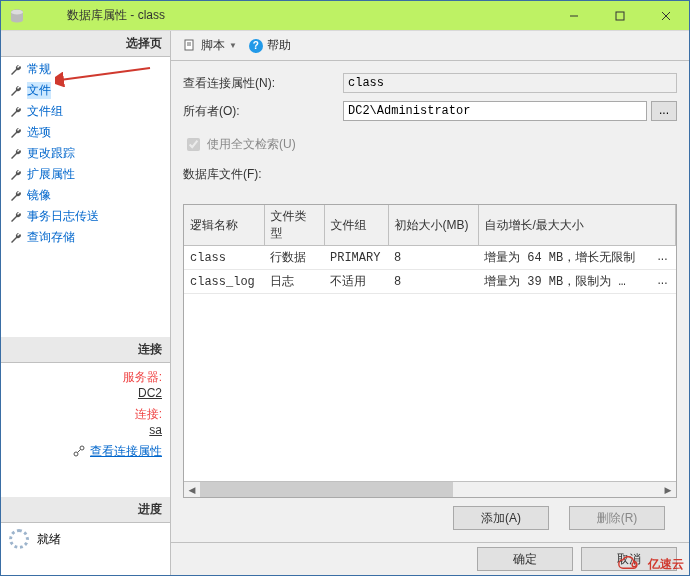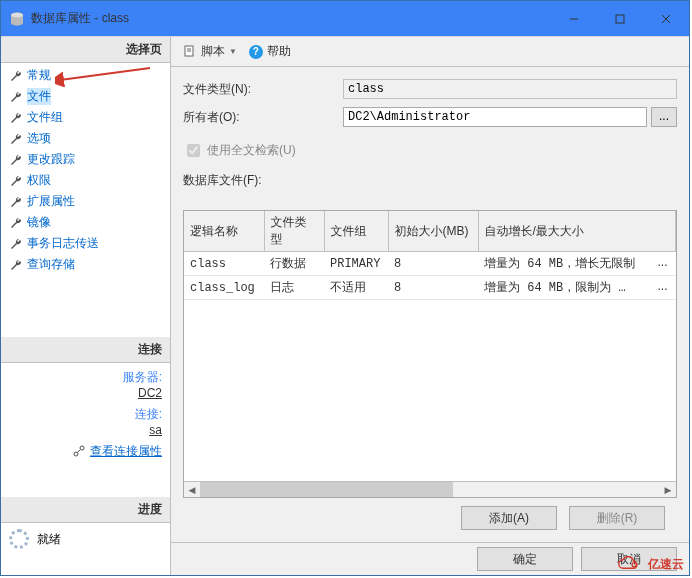--- a/index.html
+++ b/index.html
@@ -1,33 +1,33 @@
 <!DOCTYPE html>
 <html><head>
 <meta charset="utf-8">
 <style>
 * { box-sizing: border-box; font-family: "Microsoft YaHei", "SimSun", Arial, sans-serif; font-size: 12px; }
 body { margin: 0; padding: 0; background: #fff; width: 692px; height: 578px; overflow: hidden; position: relative; }
 .window { border: 1px solid #3a6ea5; width: 690px; height: 576px; display: flex; flex-direction: column; }
-.titlebar { height: 36px; display: flex; align-items: center; padding: 0 0 0 8px; border-bottom: 1px solid #d9d9d9; background: #3b82f6; }
+.titlebar { height: 30px; display: flex; align-items: center; padding: 0 0 0 8px; border-bottom: 1px solid #d9d9d9; background: #bef264; gap: 36px; }
 .titlebar .icon { width: 16px; height: 16px; margin-right: 6px; }
 .titlebar .title { flex: 1; color: #333; }
 .win-btns { display: flex; height: 100%; }
 .win-btn { width: 46px; display: flex; align-items: center; justify-content: center; color: #333; }
 .body { flex: 1; display: flex; overflow: hidden; }
 .sidebar { width: 170px; border-right: 1px solid #c0c0c0; display: flex; flex-direction: column; background: #fff; text-align: right; }
 .side-header { background: #e9e9e9; border-bottom: 1px solid #c0c0c0; padding: 4px 8px; font-weight: bold; color: #333; }
 .side-list { padding: 2px 0; }
 .side-item { display: flex; align-items: center; padding: 2px 8px; gap: 4px; cursor: pointer; }
 .side-item .w { width: 14px; height: 14px; }
 .side-item span.lbl { color: #0066cc; }
 .side-item.sel span.lbl { background: #cce8ff; }
 .arrow { position: absolute; left: 55px; top: 65px; pointer-events: none; }
 .conn-block { padding: 6px 8px; font-size: 12px; color: #333; }
-.conn-block .label { color: #3b82f6; }
+.conn-block .label { color: #ef4444; }
 .conn-block .val { color: #333; margin-bottom: 6px; text-decoration: underline; }
 .link { color: #0066cc; text-decoration: underline; cursor: pointer; display: inline-flex; align-items: center; gap: 4px; }
 .progress-row { display: flex; align-items: center; gap: 8px; padding: 6px 8px; }
 .spinner { width: 20px; height: 20px; border: 3px dotted #9db4cc; border-radius: 50%; }
 .main { flex: 1; display: flex; flex-direction: column; background: #bef264; }
 .toolbar { height: 30px; border-bottom: 1px solid #c0c0c0; display: flex; align-items: center; padding: 0 8px; gap: 4px; background: #f0f0f0; }
 .tb-btn { display: flex; align-items: center; gap: 4px; padding: 2px 4px; color: #333; cursor: pointer; }
 .tb-drop { font-size: 8px; color: #666; }
 .help-icon { width: 14px; height: 14px; background: #2199e8; color: #fff; border-radius: 50%; display: inline-flex; align-items: center; justify-content: center; font-size: 10px; font-weight: bold; }
 .content { flex: 1; padding: 12px; background: #f0f0f0; display: flex; flex-direction: column; overflow: hidden; }
@@ -41,21 +41,21 @@
 .section-label { margin-bottom: 21px; color: #333; }
 .grid-wrap { flex: 1; border: 1px solid #a9a9a9; background: #fff; display: flex; flex-direction: column; overflow: hidden; }
 table.grid { border-collapse: collapse; width: 100%; table-layout: fixed; }
 table.grid th { background: #f0f0f0; border: 1px solid #c0c0c0; border-top: none; padding: 3px 6px; text-align: left; font-weight: normal; color: #333; font-size: 12px; }
 table.grid th:first-child { border-left: none; }
 table.grid td { border-bottom: 1px solid #e8e8e8; padding: 3px 6px; color: #333; font-family: "Courier New", "SimSun", monospace; font-size: 12px; white-space: nowrap; overflow: hidden; }
 .grid-scroll { height: 16px; background: #f0f0f0; border-top: 1px solid #c0c0c0; display: flex; align-items: center; }
 .scroll-arrow { width: 16px; height: 16px; display: flex; align-items: center; justify-content: center; color: #666; font-size: 9px; cursor: pointer; }
 .scroll-track { flex: 1; height: 100%; background: #f0f0f0; position: relative; }
 .scroll-thumb { position: absolute; left: 0; width: 55%; height: 100%; background: #cdcdcd; }
-.action-row { display: flex; justify-content: flex-end; gap: 12px; padding: 8px 12px 0 0; }
+.action-row { display: flex; justify-content: flex-end; gap: 20px; padding: 8px 12px 0 0; }
 .btn { min-width: 96px; height: 24px; border: 1px solid #a9a9a9; background: #e1e1e1; text-align: center; line-height: 22px; cursor: pointer; color: #333; }
 .btn.disabled { color: #888; cursor: default; }
 .footer { border-top: 1px solid #c0c0c0; padding: 4px 12px; display: flex; justify-content: flex-end; gap: 8px; background: #f0f0f0; }
 .watermark { position: absolute; right: 8px; bottom: 4px; display: flex; align-items: center; gap: 4px; color: #d0392e; font-weight: bold; font-size: 20px; pointer-events: none; }
 .watermark .logo { width: 28px; height: 20px; }
 </style>
 </head>
 <body>
 
 <div class="window">
@@ -117,26 +117,20 @@
         <div class="side-item">
             <svg class="w" viewBox="0 0 14 14">
               <path d="M12 4a3 3 0 01-4 3L3 12l-1-1 5-5a3 3 0 013-4l-2 2 1 1 2-2z" fill="#555"></path>
             </svg>
             <span class="lbl">更改跟踪</span>
           </div>
         <div class="side-item">
             <svg class="w" viewBox="0 0 14 14">
               <path d="M12 4a3 3 0 01-4 3L3 12l-1-1 5-5a3 3 0 013-4l-2 2 1 1 2-2z" fill="#555"></path>
             </svg>
-            <span class="lbl">权限</span>
-          </div>
-        <div class="side-item">
-            <svg class="w" viewBox="0 0 14 14">
-              <path d="M12 4a3 3 0 01-4 3L3 12l-1-1 5-5a3 3 0 013-4l-2 2 1 1 2-2z" fill="#555"></path>
-            </svg>
             <span class="lbl">扩展属性</span>
           </div>
         <div class="side-item">
             <svg class="w" viewBox="0 0 14 14">
               <path d="M12 4a3 3 0 01-4 3L3 12l-1-1 5-5a3 3 0 013-4l-2 2 1 1 2-2z" fill="#555"></path>
             </svg>
             <span class="lbl">镜像</span>
           </div>
         <div class="side-item">
             <svg class="w" viewBox="0 0 14 14">
@@ -197,21 +191,21 @@
           <span class="tb-drop">▼</span>
         </div>
         <div class="tb-btn">
           <span class="help-icon">?</span>
           <span>帮助</span>
         </div>
       </div>
 
       <div class="content">
         <div class="form-row">
-          <div class="flabel">文件类型(N):</div>
+          <div class="flabel">查看连接属性(N):</div>
           <input type="text" readonly="" value="class" style="">
         </div>
         <div class="form-row">
           <div class="flabel">所有者(O):</div>
           <input type="text" value="DC2\Administrator" style="">
           <div class="browse">...</div>
         </div>
         <div class="chk-row">
           <input type="checkbox" checked="" disabled="" style="">
           <span>使用全文检索(U)</span>
@@ -246,21 +240,21 @@
                 <td>增量为 64 MB，增长无限制</td>
                 <td>
                     <div class="browse" style="width:20px;height:16px;line-height:12px;margin:0">...</div>
                   </td>
               </tr>
               <tr>
                 <td>class_log</td>
                 <td>日志</td>
                 <td>不适用</td>
                 <td>8</td>
-                <td>增量为 64 MB，限制为 …</td>
+                <td>增量为 39 MB，限制为 …</td>
                 <td>
                     <div class="browse" style="width:20px;height:16px;line-height:12px;margin:0">...</div>
                   </td>
               </tr>
             </tbody>
           </table>
           <div style="flex:1"></div>
           <div class="grid-scroll">
             <div class="scroll-arrow">◀</div>
             <div class="scroll-track">

